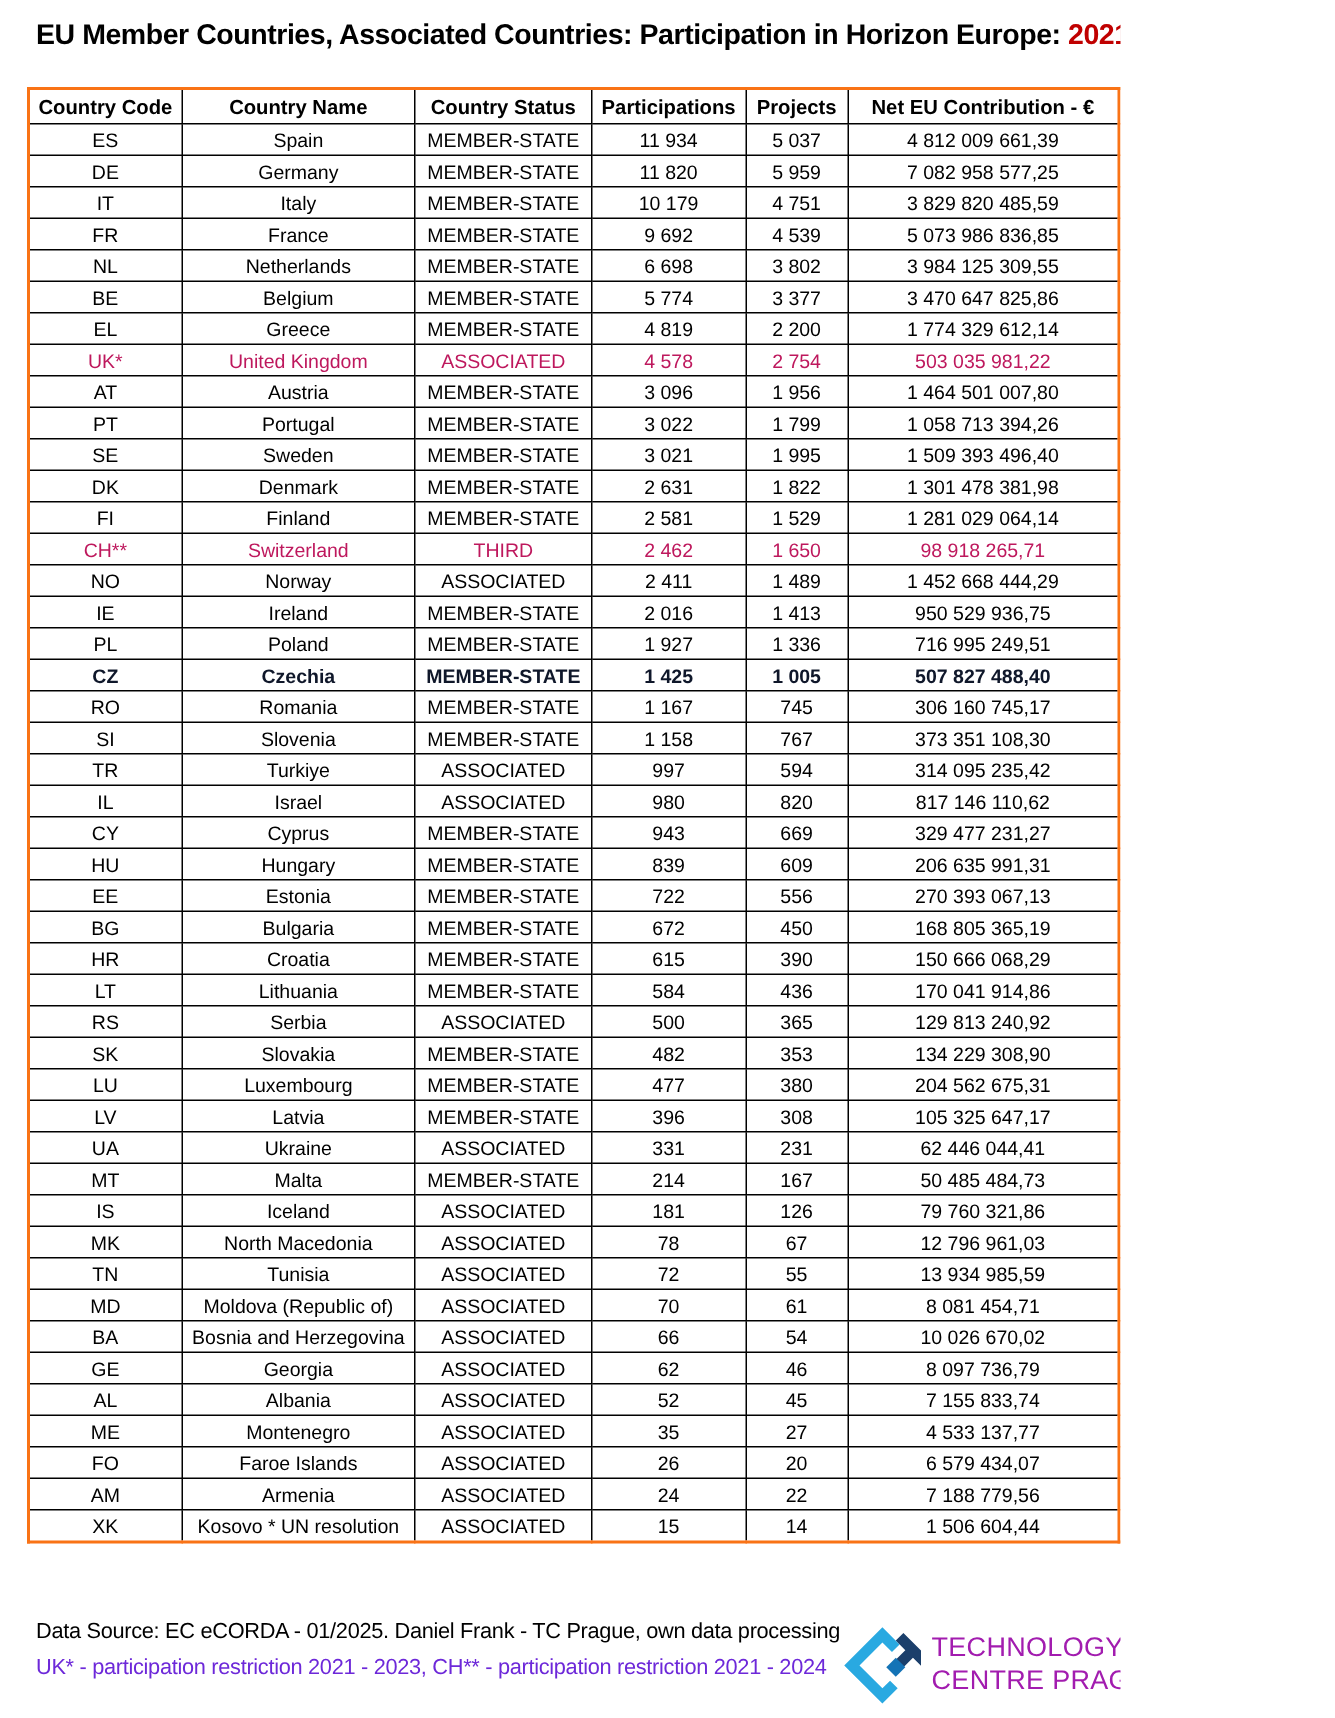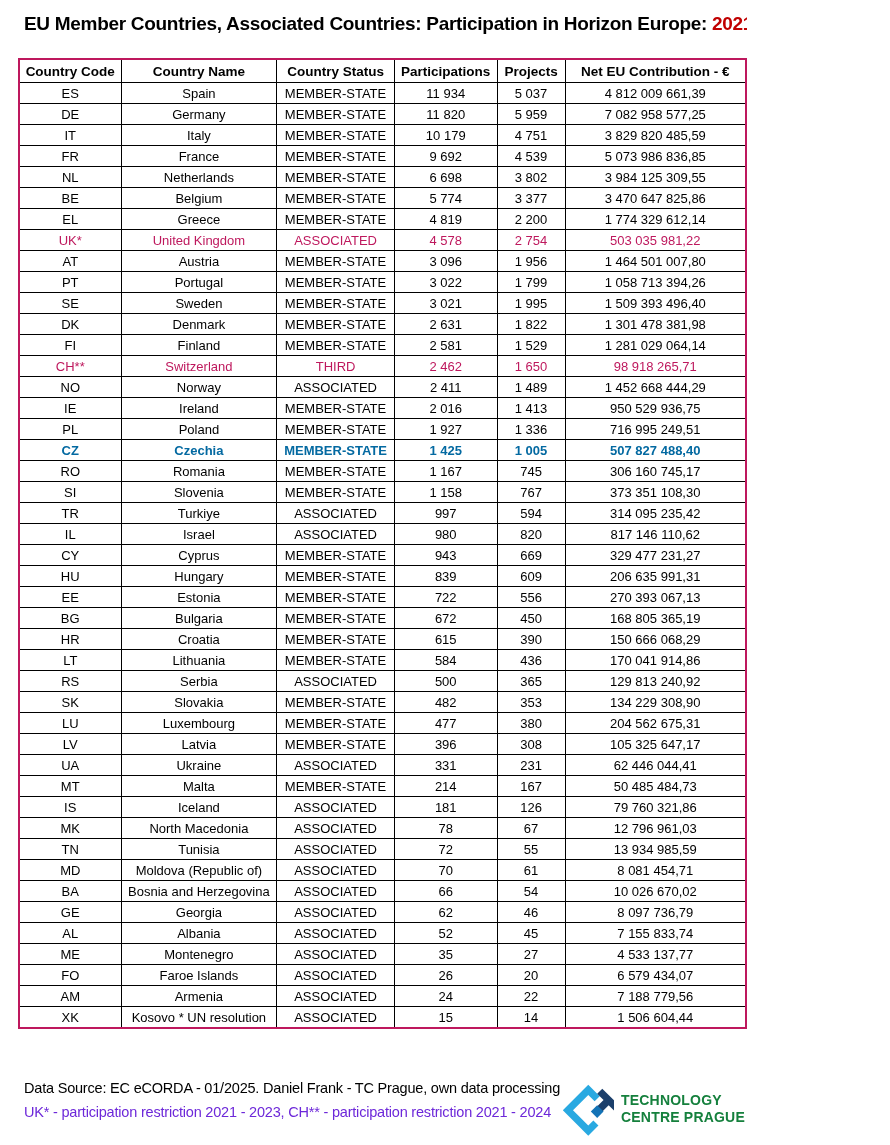--- a/index.html
+++ b/index.html
@@ -10,41 +10,41 @@
   }
   .page { position: relative; width: 747px; height: 1145px; overflow: hidden; background: #fff; }
 
   .title {
     position: absolute; left: 24px; top: 13px;
     font-size: 19px; font-weight: bold; letter-spacing: -0.3px; white-space: nowrap;
   }
   .title .red { color: #C00000; }
 
   .table-wrap { position: absolute; left: 18px; top: 58px; }
-  table.data { border-collapse: collapse; table-layout: fixed; border: 2px solid #be185d; }
+  table.data { border-collapse: collapse; table-layout: fixed; border: 2px solid #f97316; }
   table.data th {
     border: 1px solid #000; height: 22px; padding: 0 2px;
     font-size: 13.5px; font-weight: bold; text-align: center; white-space: nowrap; overflow: hidden;
   }
   table.data td {
     border: 1px solid #000; height: 20px; padding: 0 2px;
     font-size: 13px; text-align: center; white-space: nowrap; overflow: hidden;
   }
   tr.row-muted td { color: #be185d; }
-  tr.row-highlight td { color: #0369a1; font-weight: bold; }
+  tr.row-highlight td { color: #0f172a; font-weight: bold; }
 
   .footer {
     position: absolute; left: 24px; top: 1080px; width: 848px;
     display: flex; align-items: flex-start;
   }
   .footer-line1 { font-size: 14.5px; color: #000; margin-bottom: 8px; letter-spacing: -0.2px; }
   .footer-line2 { font-size: 14.5px; color: #6d28d9; letter-spacing: -0.2px; }
   .logo { display: flex; align-items: center; gap: 7px; margin-top: 0; }
   .logo-text {
-    color: #15803d; font-weight: bold; font-size: 14px; line-height: 1.25;
+    color: #a21caf; font-weight: normal; font-size: 18px; line-height: 1.25;
     letter-spacing: 0.2px; white-space: nowrap;
   }
 </style>
 </head>
 <body>
 
 <div class="page">
 
   <div class="title"><span>EU Member Countries, Associated Countries: Participation in Horizon Europe: </span><span class="red">2021 - 01/2025</span></div>
 

